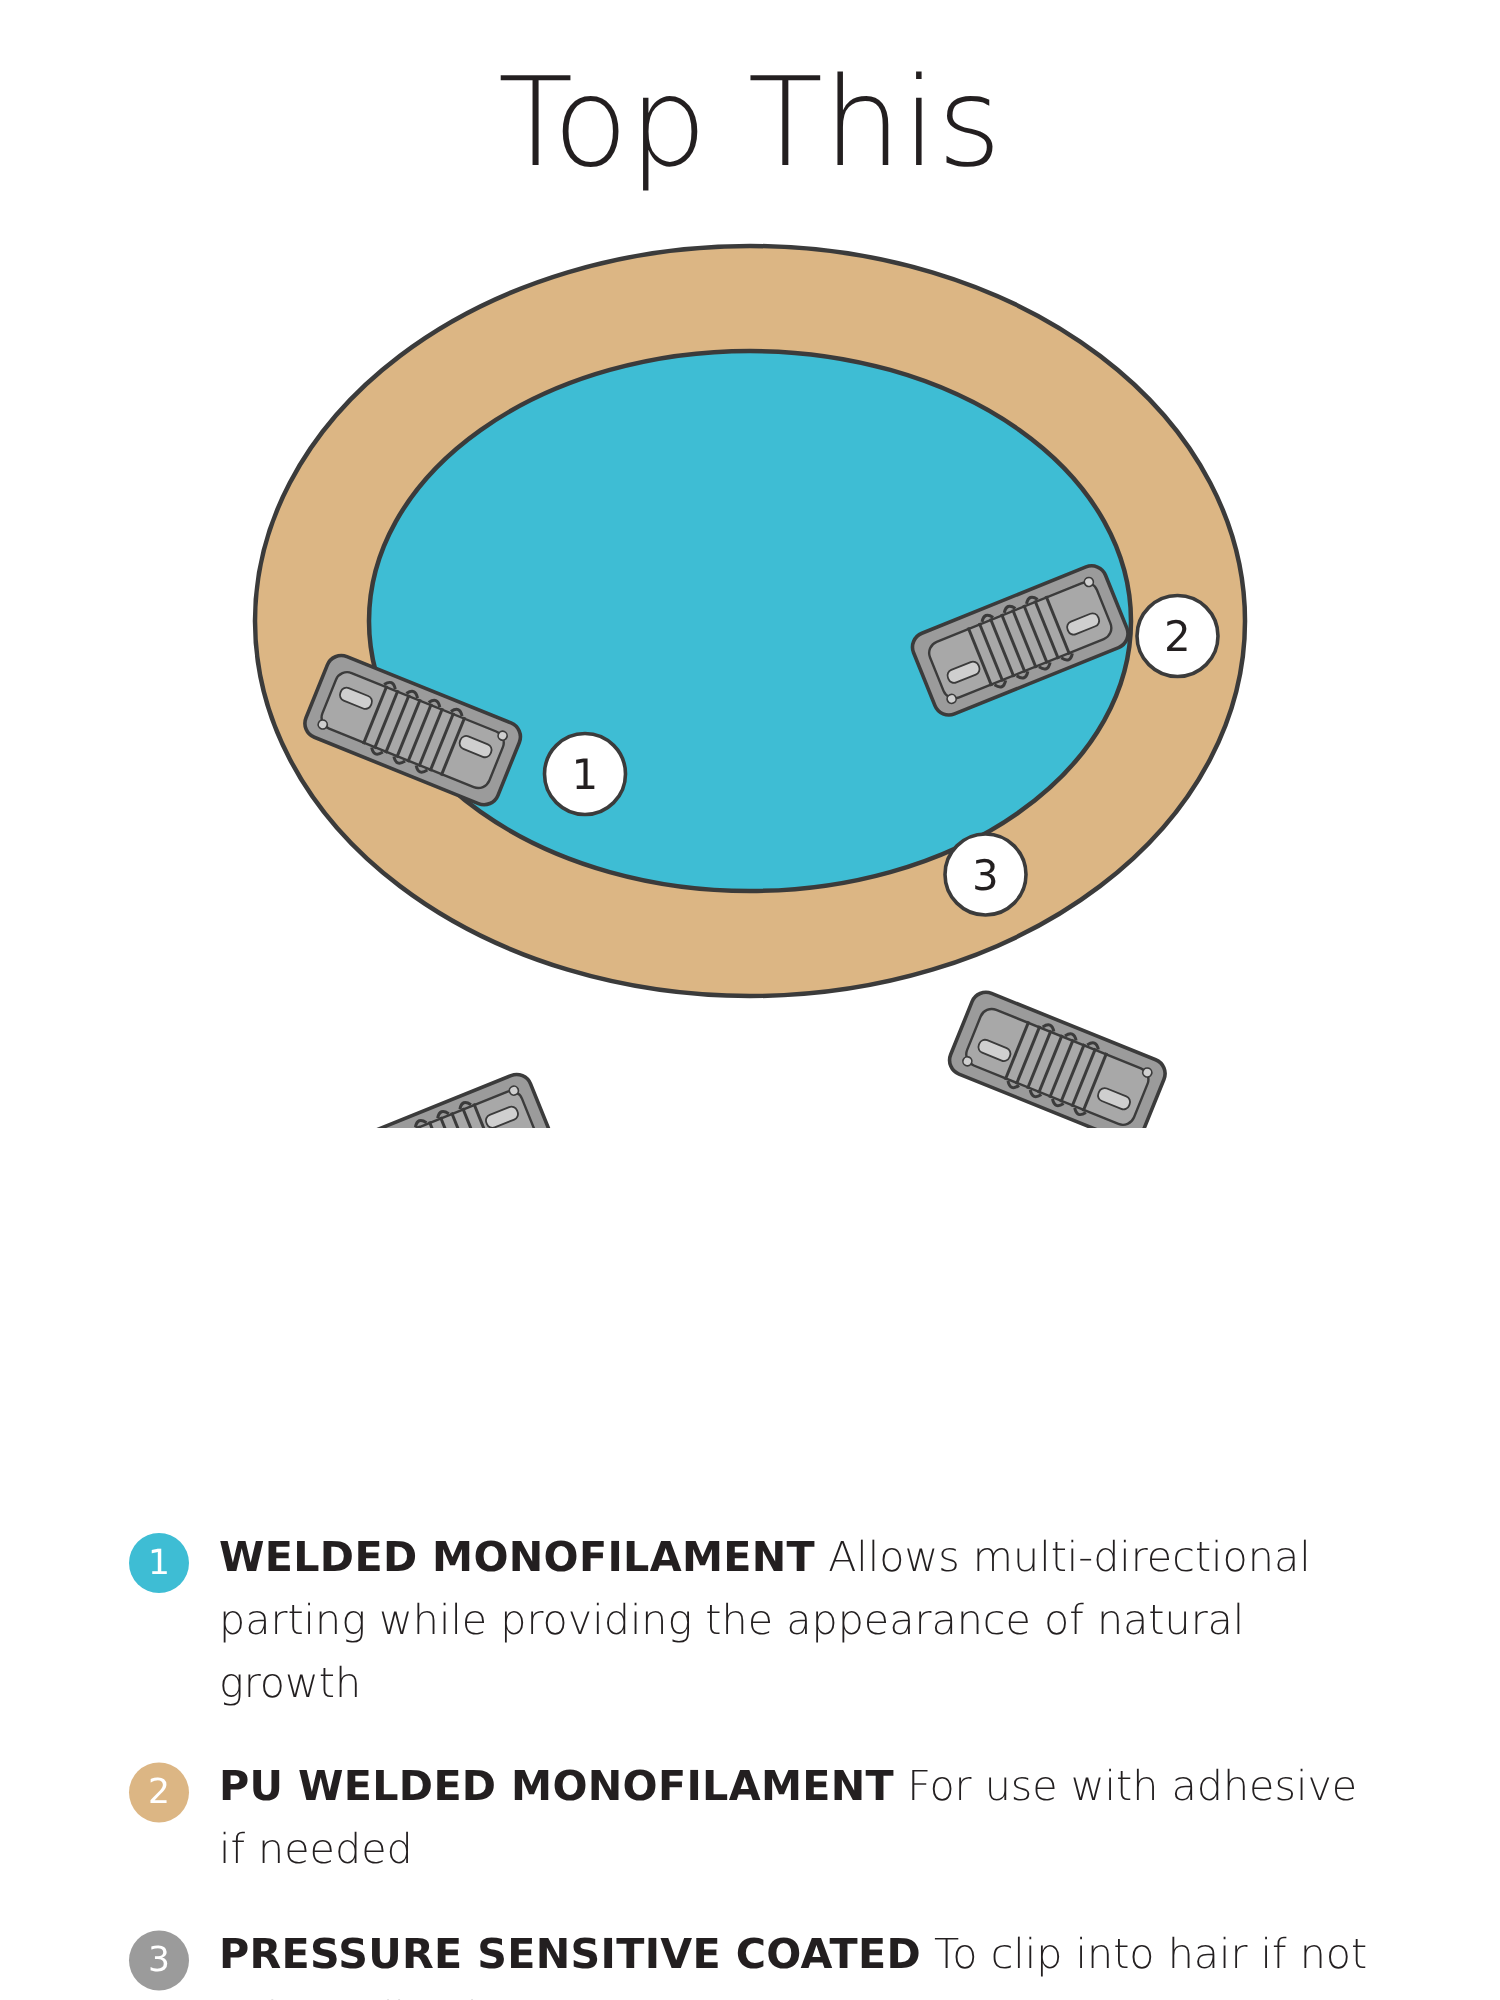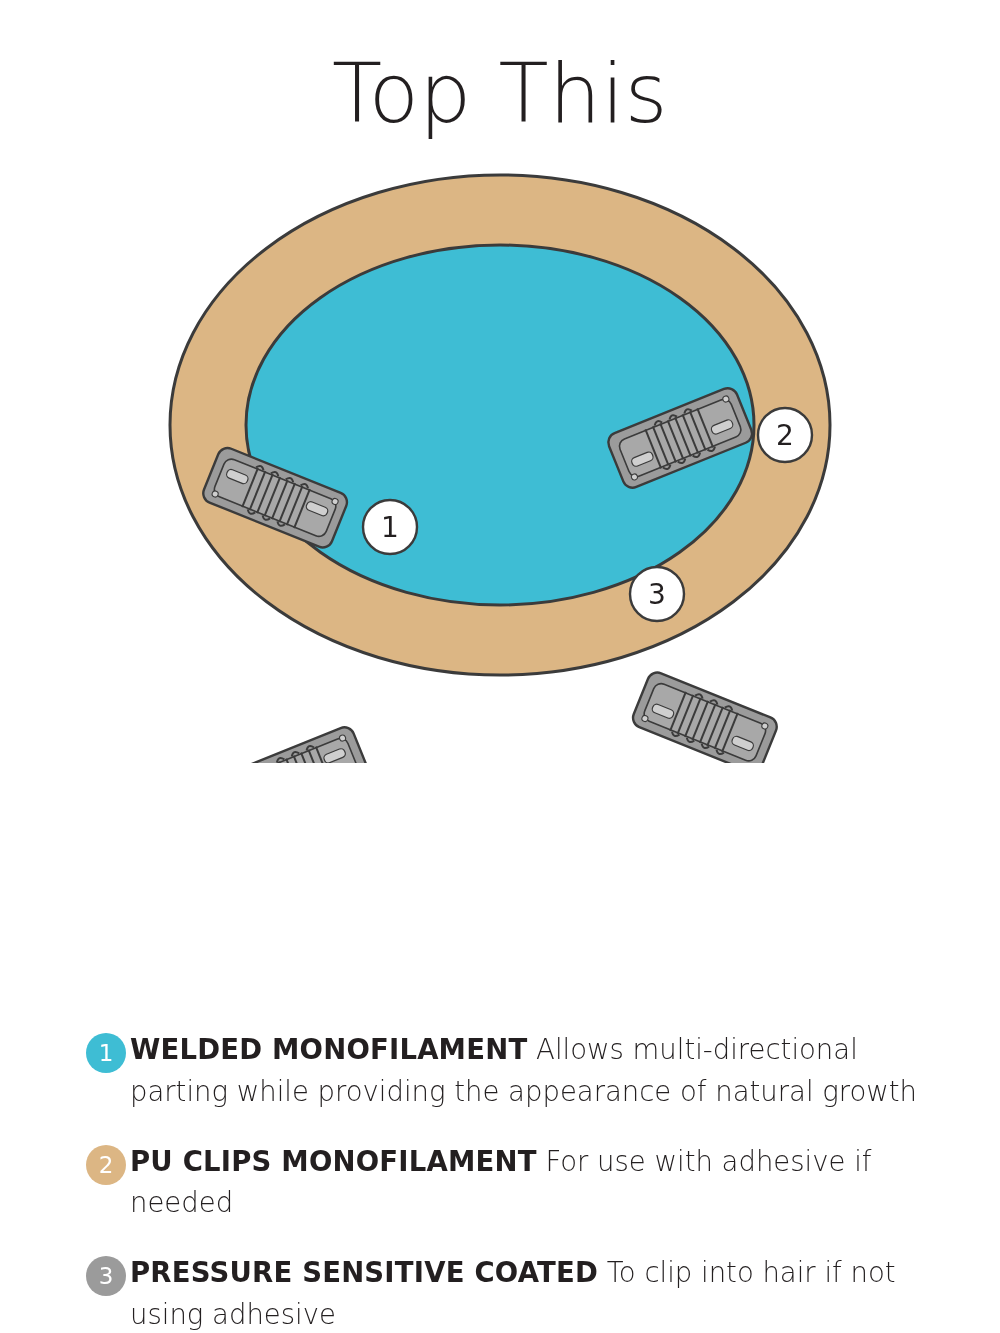--- a/index.html
+++ b/index.html
@@ -18,21 +18,21 @@
     width: 1000px; height: 1333px;
     position: relative;
   }
   .title {
     text-align: center;
     font-family: "DejaVu Sans", sans-serif;
     font-weight: 300;
     font-size: 82px;
     letter-spacing: 0.5px;
     color: #231f20;
-    margin: 17px;
+    margin: 6px;
     padding-top: 36px;
     line-height: 1.0;
   }
   .diagram-wrap {
     position: relative;
     width: 1000px;
     height: 600px;
     margin-top: 28px;
   }
   .diagram-wrap svg {
@@ -58,21 +58,21 @@
     color: #ffffff;
     font-family: "DejaVu Sans", sans-serif;
     font-size: 23px;
     font-weight: 400;
     display: flex;
     align-items: center;
     justify-content: center;
     margin-top: 4px;
   }
   .legend-text {
-    margin-left: 4px;
+    margin-left: 20px;
     font-family: "DejaVu Sans", sans-serif;
     font-size: 27.5px;
     line-height: 1.52;
     color: #231f20;
     font-weight: 300;
   }
   .legend-text b {
     font-weight: 700;
     letter-spacing: 0.2px;
   }
@@ -163,21 +163,21 @@
       <div class="badge" style="background:#3ebdd4;">1</div>
       <div class="legend-text">
         <b>WELDED MONOFILAMENT</b>
         <span>Allows multi-directional parting while providing the appearance of natural growth</span>
       </div>
     </div>
 
     <div class="legend-row">
       <div class="badge" style="background:#dcb684;">2</div>
       <div class="legend-text">
-        <b>PU CLIPS  MONOFILAMENT</b>
+        <b>PU WELDED  MONOFILAMENT</b>
         <span>For use with adhesive if needed</span>
       </div>
     </div>
 
     <div class="legend-row">
       <div class="badge" style="background:#9b9b9b;">3</div>
       <div class="legend-text">
         <b>PRESSURE SENSITIVE COATED</b>
         <span>To clip into hair if not using adhesive</span>
       </div>

